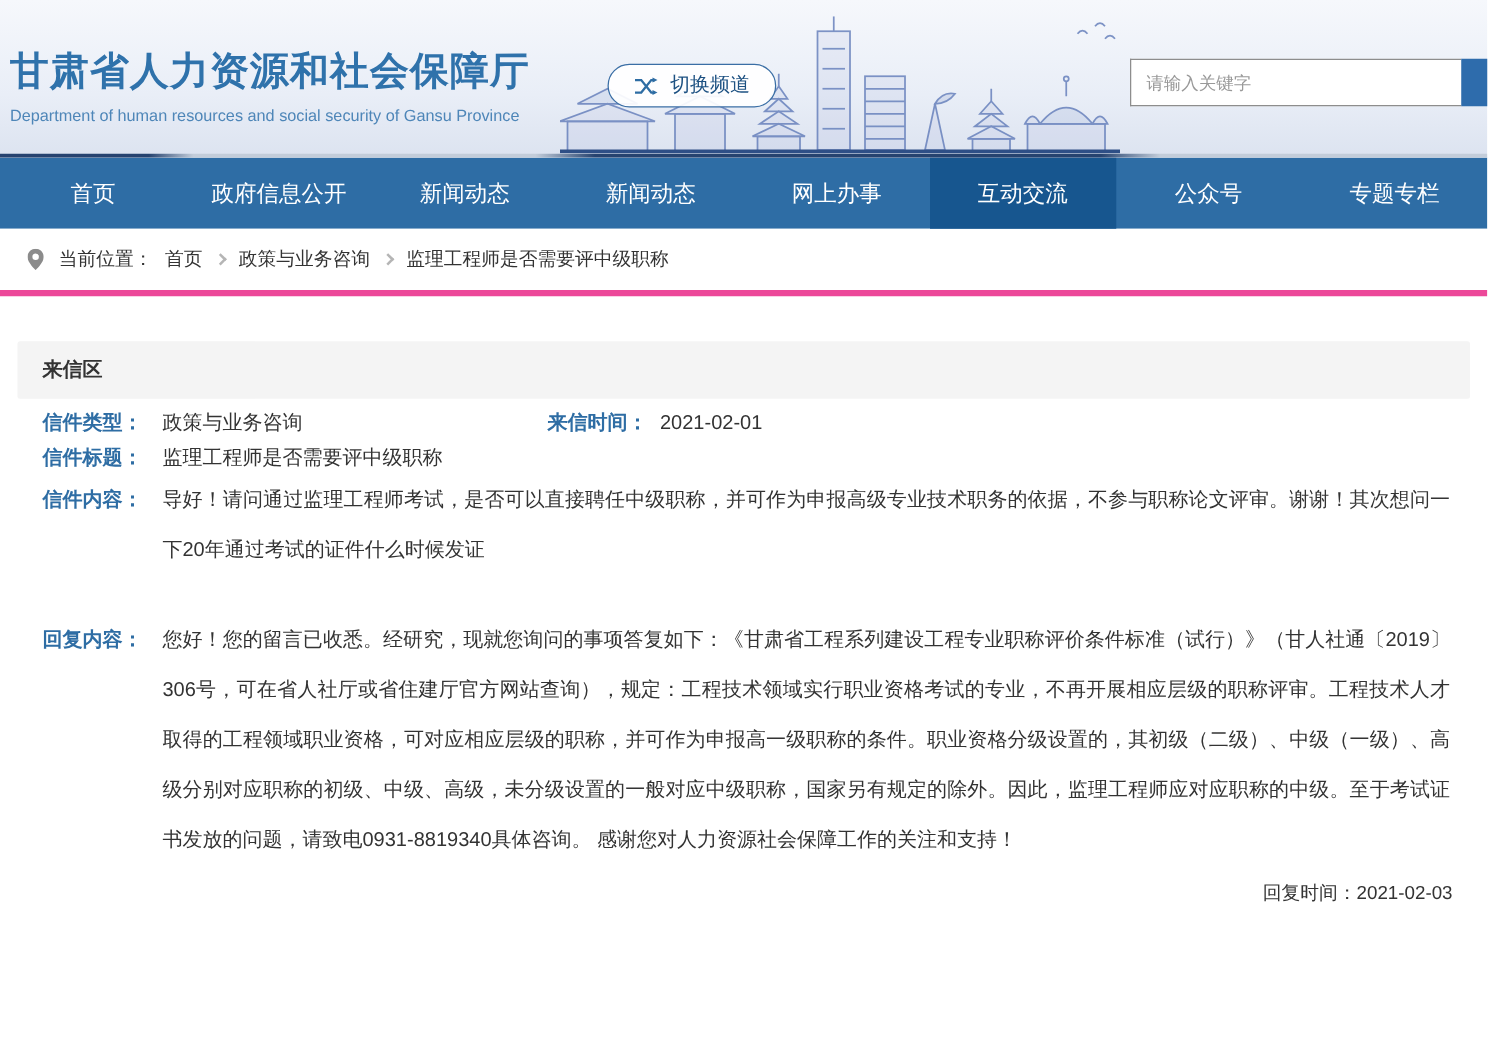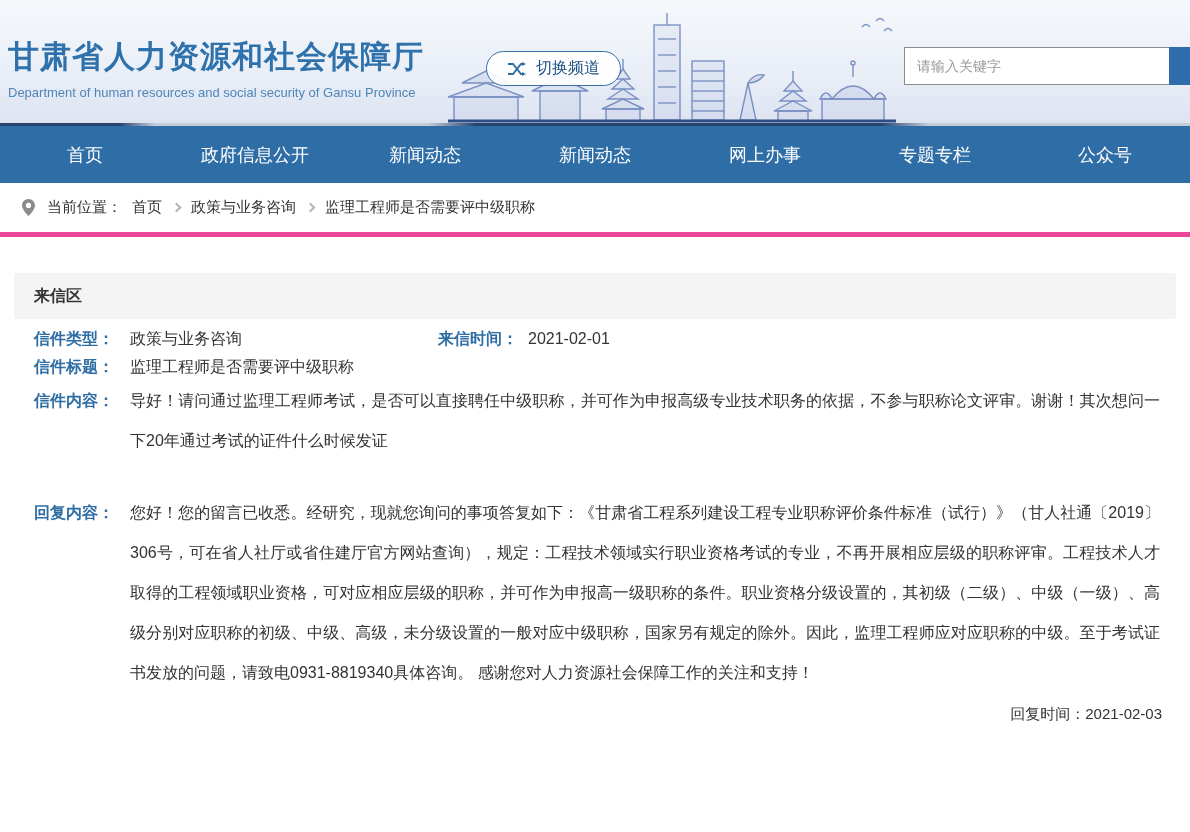--- a/index.html
+++ b/index.html
@@ -190,22 +190,23 @@
       </button>
     </div>
   </div>
 
   <div class="nav">
     <a class="nav-item">首页</a>
     <a class="nav-item">政府信息公开</a>
     <a class="nav-item">新闻动态</a>
     <a class="nav-item">新闻动态</a>
     <a class="nav-item">网上办事</a>
+    <a class="nav-item active">互动交流</a>
+    <a class="nav-item">公众号</a>
     <a class="nav-item">专题专栏</a>
-    <a class="nav-item">公众号</a>
   </div>
 
   <div class="breadcrumb">
     <span class="crumb-pin">
       <svg width="13" height="17" viewBox="0 0 13 17">
         <path d="M6.5 0 C2.9 0 0 2.9 0 6.5 C0 11 6.5 17 6.5 17 C6.5 17 13 11 13 6.5 C13 2.9 10.1 0 6.5 0 Z M6.5 9 A2.6 2.6 0 1 1 6.5 3.8 A2.6 2.6 0 0 1 6.5 9 Z" fill="#8b8b8b"></path>
       </svg>
     </span>
     <span class="crumb-loc">当前位置：</span>
     <a class="crumb-link">首页</a>

